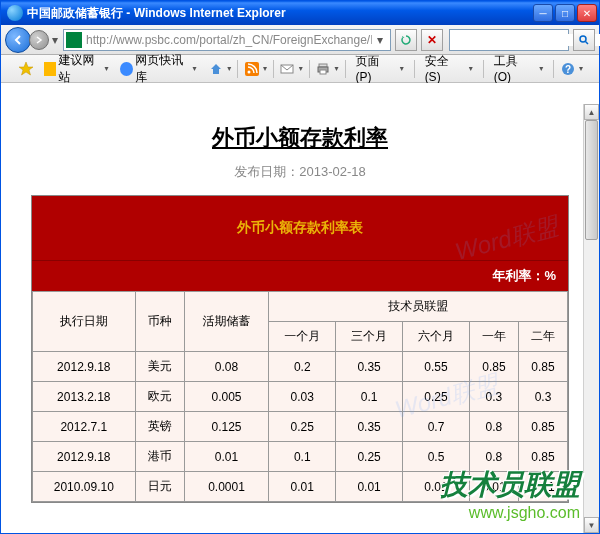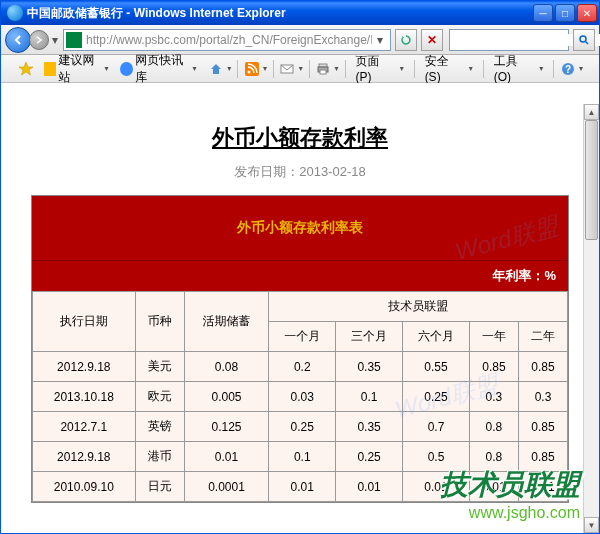--- a/index.html
+++ b/index.html
@@ -229,21 +229,21 @@
               <td>2012.9.18</td>
               <td>美元</td>
               <td>0.08</td>
               <td>0.2</td>
               <td>0.35</td>
               <td>0.55</td>
               <td>0.85</td>
               <td>0.85</td>
             </tr>
             <tr>
-              <td>2013.10.18</td>
+              <td>2013.2.18</td>
               <td>欧元</td>
               <td>0.005</td>
               <td>0.03</td>
               <td>0.1</td>
               <td>0.25</td>
               <td>0.3</td>
               <td>0.3</td>
             </tr>
             <tr>
               <td>2012.7.1</td>

